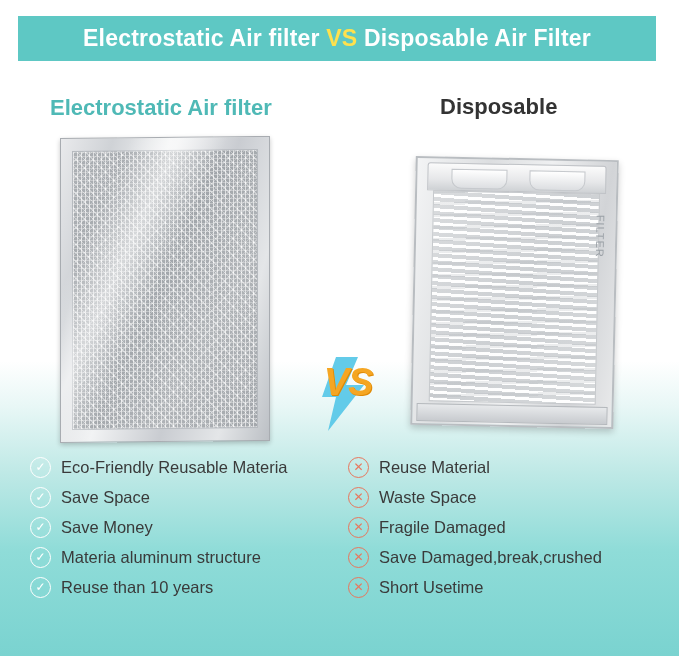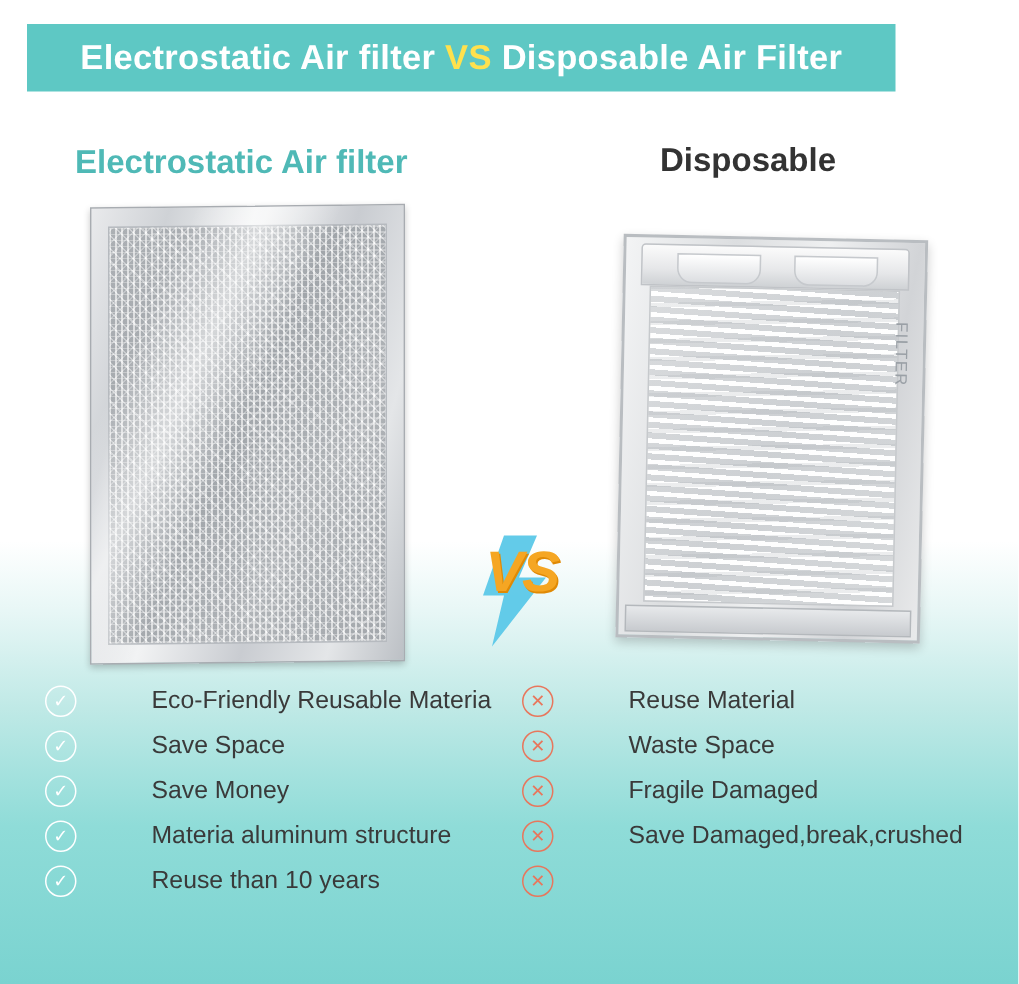--- a/index.html
+++ b/index.html
@@ -19,21 +19,21 @@
     height: 656px;
     background: linear-gradient(to bottom, #ffffff 0%, #ffffff 55%, #e8f7f6 62%, #bfe9e6 72%, #8fdcd8 84%, #7ad3d0 100%);
     overflow: hidden;
   }
 
   
   .banner {
     position: absolute;
     left: 18px;
     top: 16px;
-    width: 579px;
+    width: 638px;
     height: 45px;
     background: #5ec8c4;
     display: flex;
     align-items: center;
     justify-content: center;
   }
   .banner-text {
     font-size: 23px;
     font-weight: bold;
     color: #ffffff;
@@ -245,21 +245,20 @@
     color: #ffffff;
   }
   .mark-x {
     border: 1.5px solid #e8765c;
     color: #e8765c;
   }
   .list-text {
     font-size: 16.5px;
     color: #3a3a3a;
     white-space: nowrap;
-    margin-left: 40px;
   }
 </style>
 </head>
 <body>
 
 <div class="page">
 
   <div class="banner">
     <div class="banner-text"><span>Electrostatic Air filter </span><span class="banner-vs">VS</span><span> Disposable Air Filter</span></div>
   </div>
@@ -331,17 +330,18 @@
       <div class="list-row">
         <span class="mark mark-x">✕</span>
         <span class="list-text">Fragile Damaged</span>
       </div>
       <div class="list-row">
         <span class="mark mark-x">✕</span>
         <span class="list-text">Save Damaged,break,crushed</span>
       </div>
       <div class="list-row">
         <span class="mark mark-x">✕</span>
+        <span class="list-text">Short Usetime</span>
       </div>
     </div>
 
   </div>
 </div>
 
 </body></html>

